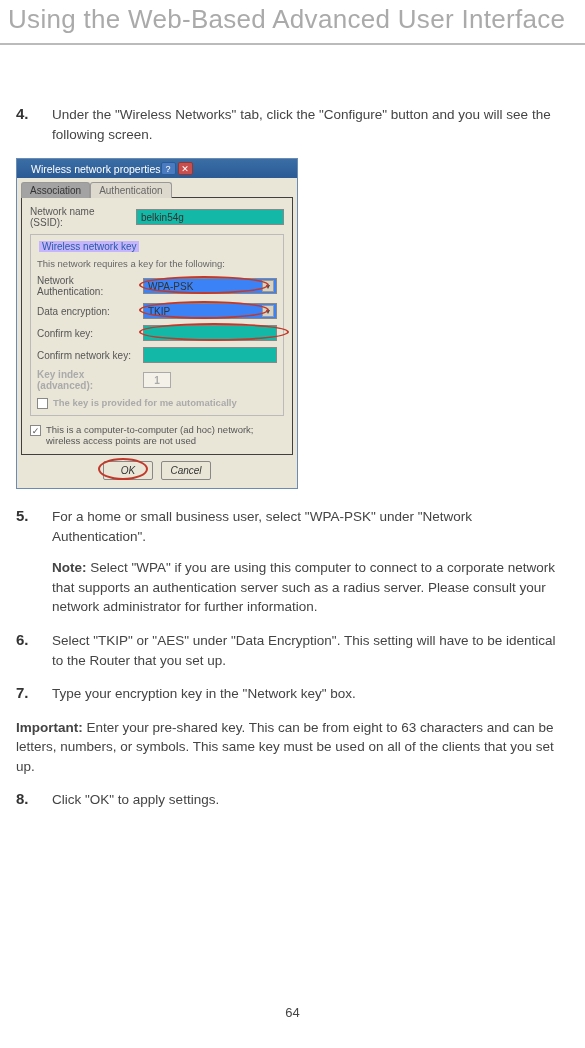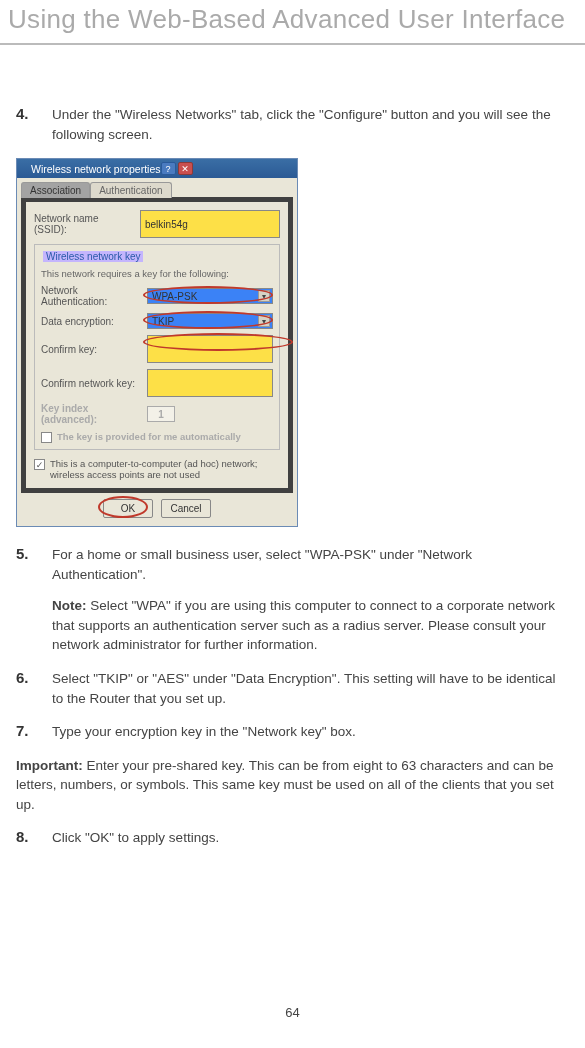--- a/index.html
+++ b/index.html
@@ -111,40 +111,40 @@
       font-size: 10px;
       border-radius: 3px 3px 0 0;
       position: relative;
     }
     .tab.inactive {
       background: #ddd9cc;
       color: #666;
     }
     .tab.active { z-index: 2; background:#a3a3a3; }
     .panel {
-      border: 5px solid #404040;
+      border: 1px solid #404040;
       padding: 8px;
       background: #e9e6d8;
     }
     .row {
       display: flex;
       align-items: center;
       gap: 6px;
       margin-bottom: 6px;
     }
     .lbl {
       width: 100px;
       color: #555;
       font-size: 10px;
     }
     .input {
       flex: 1;
-      height: 28px;
+      height: 16px;
       border: 1px solid #888;
-      background: #fde047;
+      background: #14b8a6;
       padding: 0 4px;
       font-size: 10px;
       display: flex;
       align-items: center;
     }
     .group {
       border: 1px solid #bbb;
       padding: 6px;
       margin-bottom: 8px;
     }
@@ -219,20 +219,21 @@
       flex-shrink: 0;
       margin-top: 1px;
       display:flex;align-items:center;justify-content:center;
       font-size:9px;
     }
     .dialog-buttons {
       display: flex;
       justify-content: center;
       gap: 8px;
       padding: 6px 0 4px 0;
+      font-style: italic;
     }
     .btn {
       min-width: 50px;
       height: 19px;
       border: 1px solid #888;
       background: #e9e6d8;
       border-radius: 2px;
       font-size: 10px;
       display:flex;align-items:center;justify-content:center;
       position:relative;

